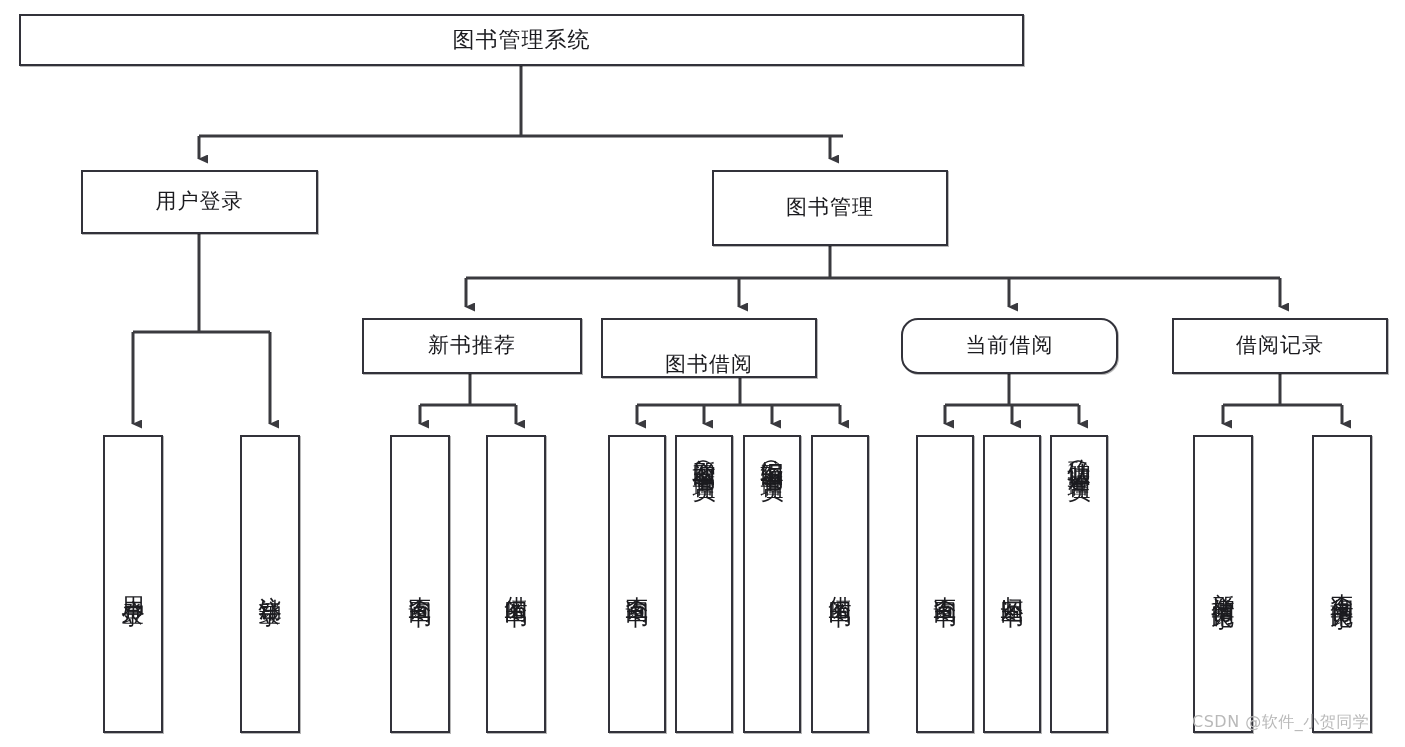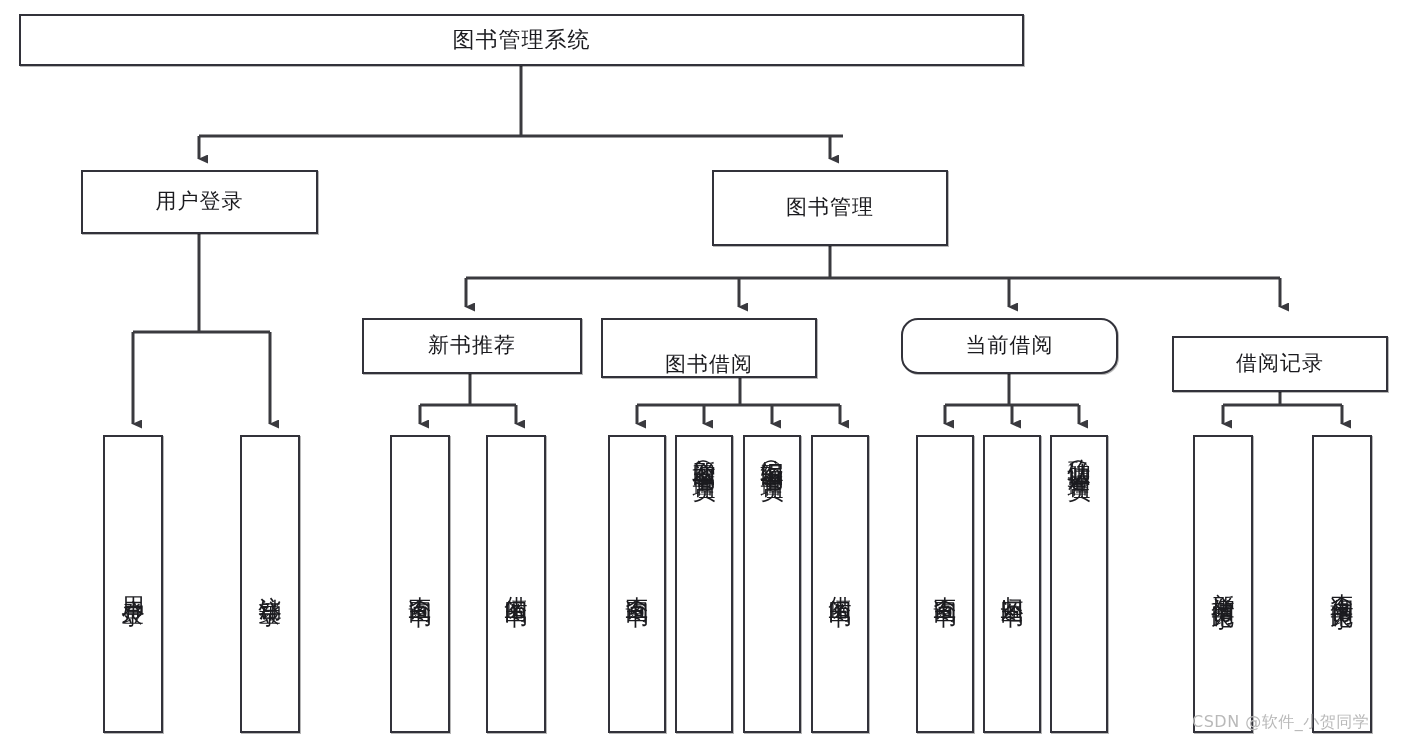--- a/index.html
+++ b/index.html
@@ -151,21 +151,21 @@
 
   <div class="node" style="left:362px; top:318px; width:220px; height:56px;text-align:center;">
     <span class="node-h">新书推荐</span>
   </div>
   <div class="node" style="left:601px; top:318px; width:216px; height:60px;align-items:flex-end;">
     <span class="node-h">图书借阅</span>
   </div>
   <div class="node" style="left:901px; top:318px; width:217px; height:56px;border-radius:17px;">
     <span class="node-h">当前借阅</span>
   </div>
-  <div class="node" style="left:1172px; top:336px; width:216px; height:56px;">
+  <div class="node" style="left:1172px; top:318px; width:216px; height:56px;">
     <span class="node-h">借阅记录</span>
   </div>
 
   <div class="node leaf" style="left:103px; top:435px; width:60px; height:298px;">
     <span class="node-v">用户登录</span>
   </div>
   <div class="node leaf" style="left:240px; top:435px; width:60px; height:298px;">
     <span class="node-v">注销登录</span>
   </div>
 

